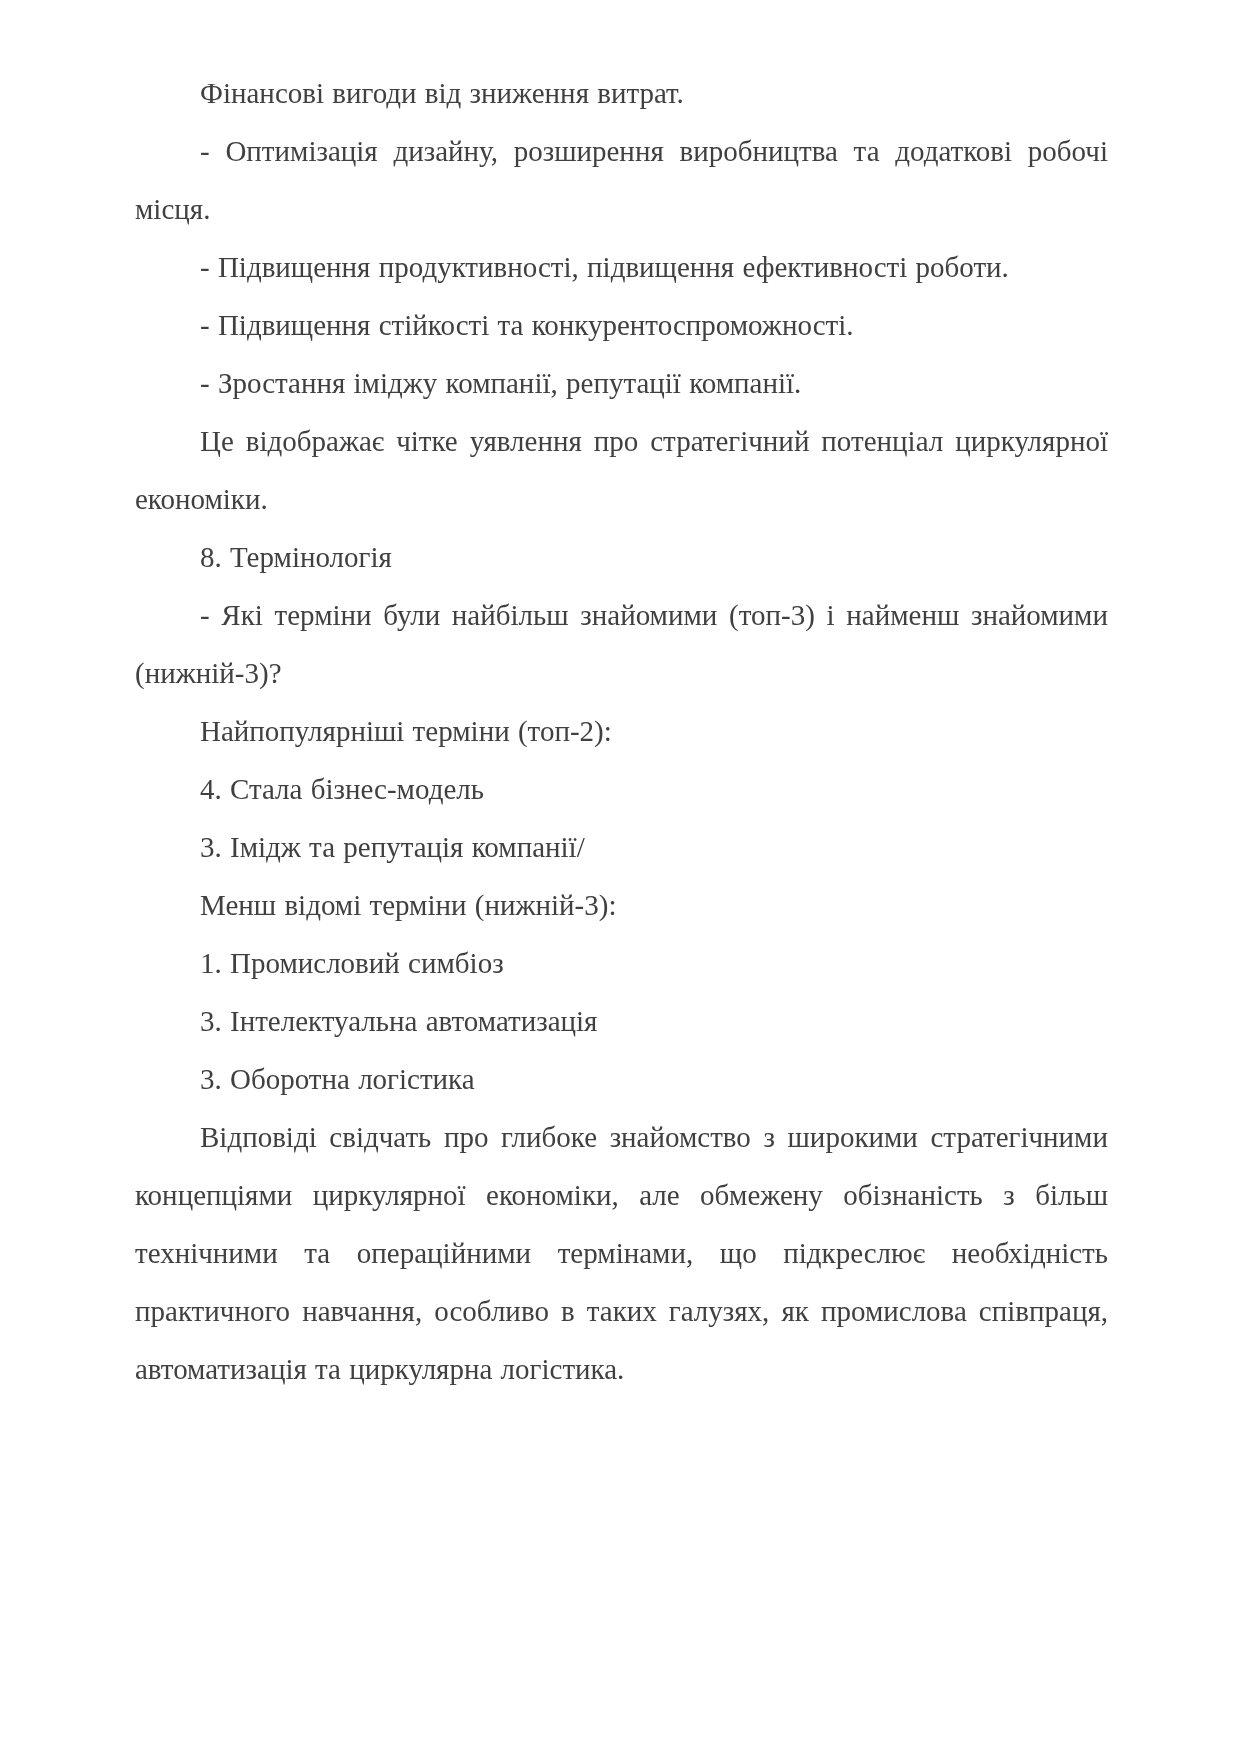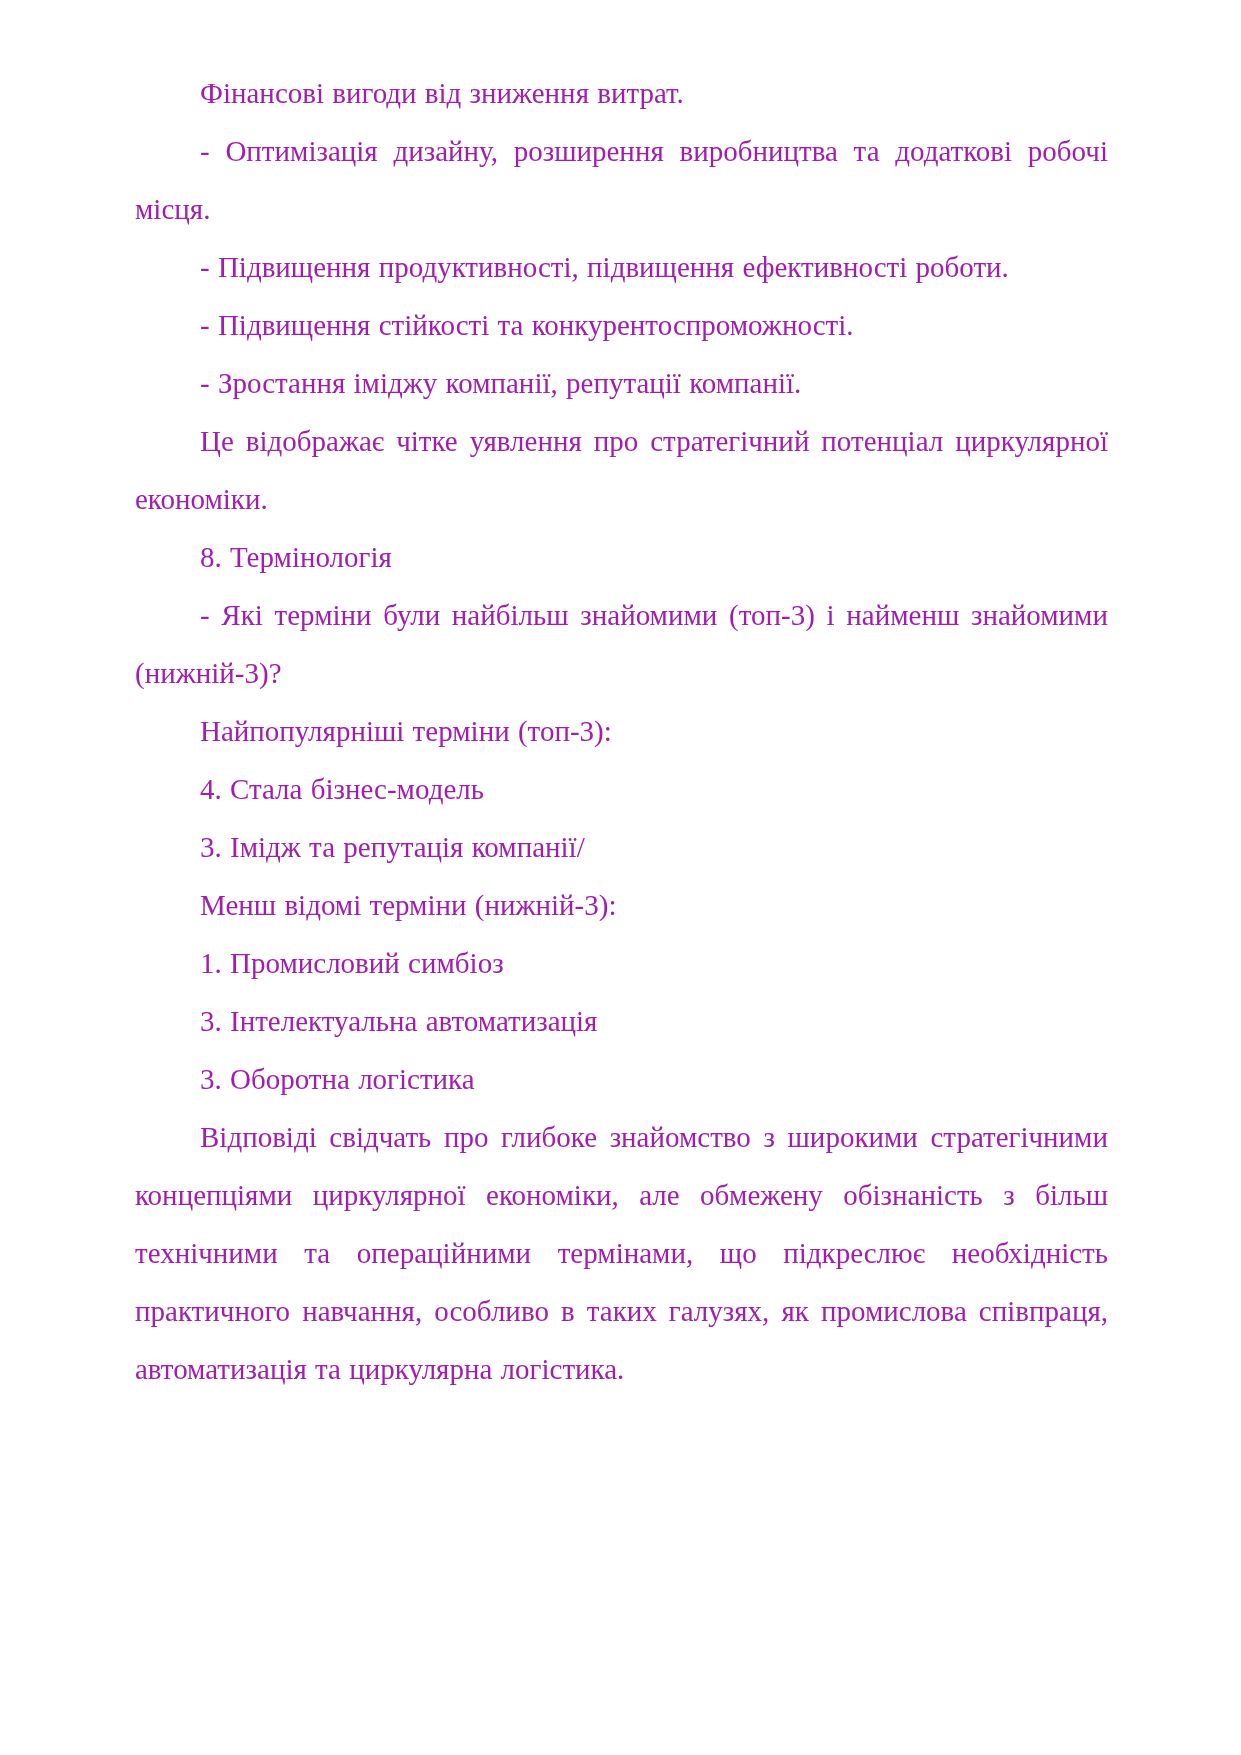--- a/index.html
+++ b/index.html
@@ -6,21 +6,21 @@
   html, body {
     margin: 0;
     padding: 0;
     background: #ffffff;
   }
   .page {
     width: 1241px;
     height: 1755px;
     box-sizing: border-box;
     background: #ffffff;
-    color: #a21caf;
+    color: #404040;
     padding: 64px 133px 0 135px;
     font-family: "Liberation Serif", "DejaVu Serif", serif;
     font-size: 29px;
     line-height: 58px;
     overflow: hidden;
   }
   .page p {
     margin: 0;
     padding: 0;
     text-indent: 65px;
@@ -33,21 +33,21 @@
 
 <div class="page">
   <p>Фінансові вигоди від зниження витрат.</p>
   <p>- Оптимізація дизайну, розширення виробництва та додаткові робочі місця.</p>
   <p>- Підвищення продуктивності, підвищення ефективності роботи.</p>
   <p>- Підвищення стійкості та конкурентоспроможності.</p>
   <p>- Зростання іміджу компанії, репутації компанії.</p>
   <p>Це відображає чітке уявлення про стратегічний потенціал циркулярної економіки.</p>
   <p>8. Термінологія</p>
   <p>- Які терміни були найбільш знайомими (топ-3) і найменш знайомими (нижній-3)?</p>
-  <p>Найпопулярніші терміни (топ-3):</p>
+  <p>Найпопулярніші терміни (топ-2):</p>
   <p>4. Стала бізнес-модель</p>
   <p>3. Імідж та репутація компанії/</p>
   <p>Менш відомі терміни (нижній-3):</p>
   <p>1. Промисловий симбіоз</p>
   <p>3. Інтелектуальна автоматизація</p>
   <p>3. Оборотна логістика</p>
   <p>Відповіді свідчать про глибоке знайомство з широкими стратегічними концепціями циркулярної економіки, але обмежену обізнаність з більш технічними та операційними термінами, що підкреслює необхідність практичного навчання, особливо в таких галузях, як промислова співпраця, автоматизація та циркулярна логістика.</p>
 </div>
 
 </body></html>

